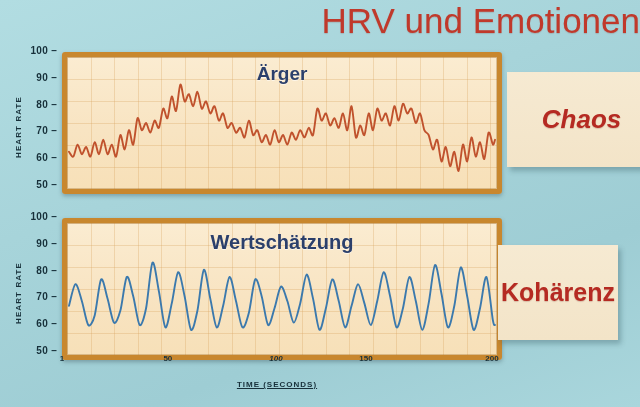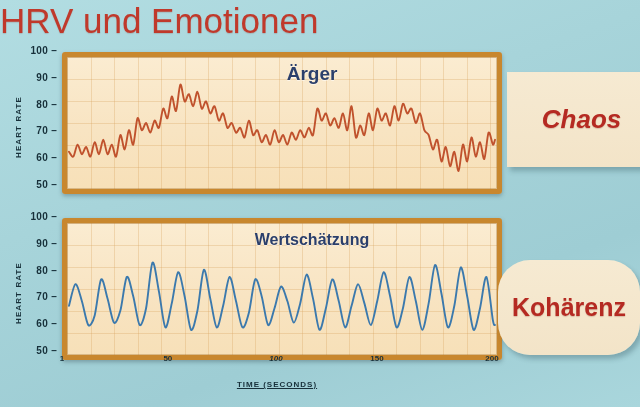--- a/index.html
+++ b/index.html
@@ -6,21 +6,21 @@
   body{
     width:640px;height:407px;overflow:hidden;
     font-family:"Liberation Sans", sans-serif;
     background:linear-gradient(160deg,#b2dde2 0%,#a7d4da 38%,#9ecdd4 72%,#a9d6dc 100%);
     position:relative;
   }
 
   
   .title{
     position:absolute;left:0;top:1px;width:640px;
-    text-align:left;
+    text-align:right;
     font-size:35px;
     font-weight:400;
     color:#c0392b;
     letter-spacing:0px;
     text-shadow:0 1px 1px rgba(120,40,30,.18);
     white-space:nowrap;
   }
 
   
   .panel{
@@ -40,24 +40,23 @@
   .panel svg{position:absolute;left:0;top:0;width:100%;height:100%;display:block;}
 
   .series-label{
     position:absolute;
     width:100%;
     text-align:center;
     font-weight:bold;
     color:#2b3f6b;
     text-shadow:0 1px 0 rgba(255,255,255,.55);
     pointer-events:none;
-    padding-left:30px;
   }
   #label-anger{top:6px;font-size:19px;}
-  #label-appreciation{top:8px;font-size:16px;}
+  #label-appreciation{top:8px;font-size:20px;}
 
   
   .yaxis{position:absolute;width:52px;}
   #yaxis-top{left:5px;top:45px;height:146px;}
   #yaxis-bottom{left:5px;top:211px;height:146px;}
   .ytick{
     position:absolute;right:0;
     font-size:10px;font-weight:bold;color:#17303a;
     white-space:nowrap;
     letter-spacing:.3px;
@@ -91,21 +90,21 @@
   }
 
   
   .card{
     position:absolute;
     background:linear-gradient(to bottom,#f6ead2 0%,#f3e4c8 100%);
     box-shadow:3px 4px 5px rgba(35,70,80,.30);
     display:flex;align-items:center;justify-content:center;
   }
   #card-chaos{left:507px;top:72px;width:149px;height:95px;}
-  #card-coherence{left:498px;top:260px;width:142px;height:95px;border-radius:32px;}
+  #card-coherence{left:498px;top:245px;width:120px;height:95px;}
 
   .card-text{
     color:#b52a22;
     text-shadow:0 1px 1px rgba(120,40,30,.22);
     white-space:nowrap;
   }
   #card-chaos .card-text{font-size:26px;font-weight:bold;font-style:italic;}
   #card-coherence .card-text{font-size:25px;font-weight:bold;}
 </style>
 </head>
@@ -144,21 +143,21 @@
   <svg id="svg-appreciation" viewBox="0 0 430 132" preserveAspectRatio="none">
       <path d="M 2.00 82.80 C 2.96 79.56, 6.50 61.92, 8.42 61.20 C 10.35 60.48, 12.92 71.88, 14.84 78.00 C 16.77 84.12, 19.34 99.84, 21.27 102.00 C 23.19 104.16, 25.76 99.24, 27.69 92.40 C 29.62 85.56, 32.18 58.92, 34.11 56.40 C 36.04 53.88, 38.61 69.12, 40.53 75.60 C 42.46 82.08, 45.03 97.80, 46.95 99.60 C 48.88 101.40, 51.45 94.44, 53.38 87.60 C 55.30 80.76, 57.87 56.16, 59.80 54.00 C 61.73 51.84, 64.29 66.00, 66.22 73.20 C 68.15 80.40, 70.72 100.20, 72.64 102.00 C 74.57 103.80, 77.14 94.56, 79.07 85.20 C 80.99 75.84, 83.56 42.12, 85.49 39.60 C 87.41 37.08, 89.98 58.68, 91.91 68.40 C 93.84 78.12, 96.41 102.60, 98.33 104.40 C 100.26 106.20, 102.83 88.68, 104.75 80.40 C 106.68 72.12, 109.25 50.28, 111.18 49.20 C 113.10 48.12, 115.67 64.56, 117.60 73.20 C 119.52 81.84, 122.09 104.64, 124.02 106.80 C 125.95 108.96, 128.52 96.60, 130.44 87.60 C 132.37 78.60, 134.94 48.60, 136.86 46.80 C 138.79 45.00, 141.36 66.96, 143.29 75.60 C 145.21 84.24, 147.78 103.32, 149.71 104.40 C 151.64 105.48, 154.20 90.36, 156.13 82.80 C 158.06 75.24, 160.63 54.72, 162.55 54.00 C 164.48 53.28, 167.05 70.44, 168.97 78.00 C 170.90 85.56, 173.47 102.60, 175.40 104.40 C 177.32 106.20, 179.89 97.20, 181.82 90.00 C 183.75 82.80, 186.31 58.92, 188.24 56.40 C 190.17 53.88, 192.74 66.36, 194.66 73.20 C 196.59 80.04, 199.16 100.20, 201.09 102.00 C 203.01 103.80, 205.58 90.96, 207.51 85.20 C 209.43 79.44, 212.00 64.68, 213.93 63.60 C 215.86 62.52, 218.43 72.60, 220.35 78.00 C 222.28 83.40, 224.85 99.24, 226.77 99.60 C 228.70 99.96, 231.27 87.60, 233.20 80.40 C 235.12 73.20, 237.69 52.32, 239.62 51.60 C 241.54 50.88, 244.11 67.32, 246.04 75.60 C 247.97 83.88, 250.54 105.36, 252.46 106.80 C 254.39 108.24, 256.96 92.76, 258.88 85.20 C 260.81 77.64, 263.38 57.48, 265.31 56.40 C 267.23 55.32, 269.80 70.80, 271.73 78.00 C 273.66 85.20, 276.22 103.68, 278.15 104.40 C 280.08 105.12, 282.65 89.28, 284.57 82.80 C 286.50 76.32, 289.07 61.56, 290.99 61.20 C 292.92 60.84, 295.49 74.28, 297.42 80.40 C 299.34 86.52, 301.91 102.36, 303.84 102.00 C 305.77 101.64, 308.33 85.92, 310.26 78.00 C 312.19 70.08, 314.76 49.92, 316.68 49.20 C 318.61 48.48, 321.18 64.92, 323.11 73.20 C 325.03 81.48, 327.60 102.60, 329.53 104.40 C 331.45 106.20, 334.02 92.76, 335.95 85.20 C 337.88 77.64, 340.45 55.08, 342.37 54.00 C 344.30 52.92, 346.87 70.08, 348.79 78.00 C 350.72 85.92, 353.29 106.44, 355.22 106.80 C 357.14 107.16, 359.71 90.12, 361.64 80.40 C 363.56 70.68, 366.13 43.44, 368.06 42.00 C 369.99 40.56, 372.56 61.44, 374.48 70.80 C 376.41 80.16, 378.98 102.60, 380.90 104.40 C 382.83 106.20, 385.40 91.80, 387.33 82.80 C 389.25 73.80, 391.82 45.84, 393.75 44.40 C 395.68 42.96, 398.24 63.84, 400.17 73.20 C 402.10 82.56, 404.67 105.00, 406.59 106.80 C 408.52 108.60, 411.09 93.12, 413.02 85.20 C 414.94 77.28, 417.51 52.20, 419.44 54.00 C 421.36 55.80, 424.57 90.00, 425.86 97.20 C 427.14 104.40, 427.68 101.28, 428.00 102.00" fill="none" stroke="#3b79ad" stroke-width="1.9" stroke-linejoin="round" stroke-linecap="round" vector-effect="non-scaling-stroke"></path>
     </svg>
   <div class="series-label" id="label-appreciation">Wertschätzung</div>
 </div>
 
 <div id="xaxis">
     <div class="xtick" style="left: 0px;">1</div>
     <div class="xtick" style="left: 105.879px;">50</div>
     <div class="xtick" style="left: 213.92px; font-style: italic;">100</div>
-    <div class="xtick" style="left: 315px;">150</div>
+    <div class="xtick" style="left: 304px;">150</div>
     <div class="xtick" style="left: 430px;">200</div>
   </div>
 <div id="xaxis-title">TIME (SECONDS)</div>
 
 <div class="card" id="card-chaos">
   <span class="card-text">Chaos</span>
 </div>
 <div class="card" id="card-coherence">
   <span class="card-text">Kohärenz</span>
 </div>

